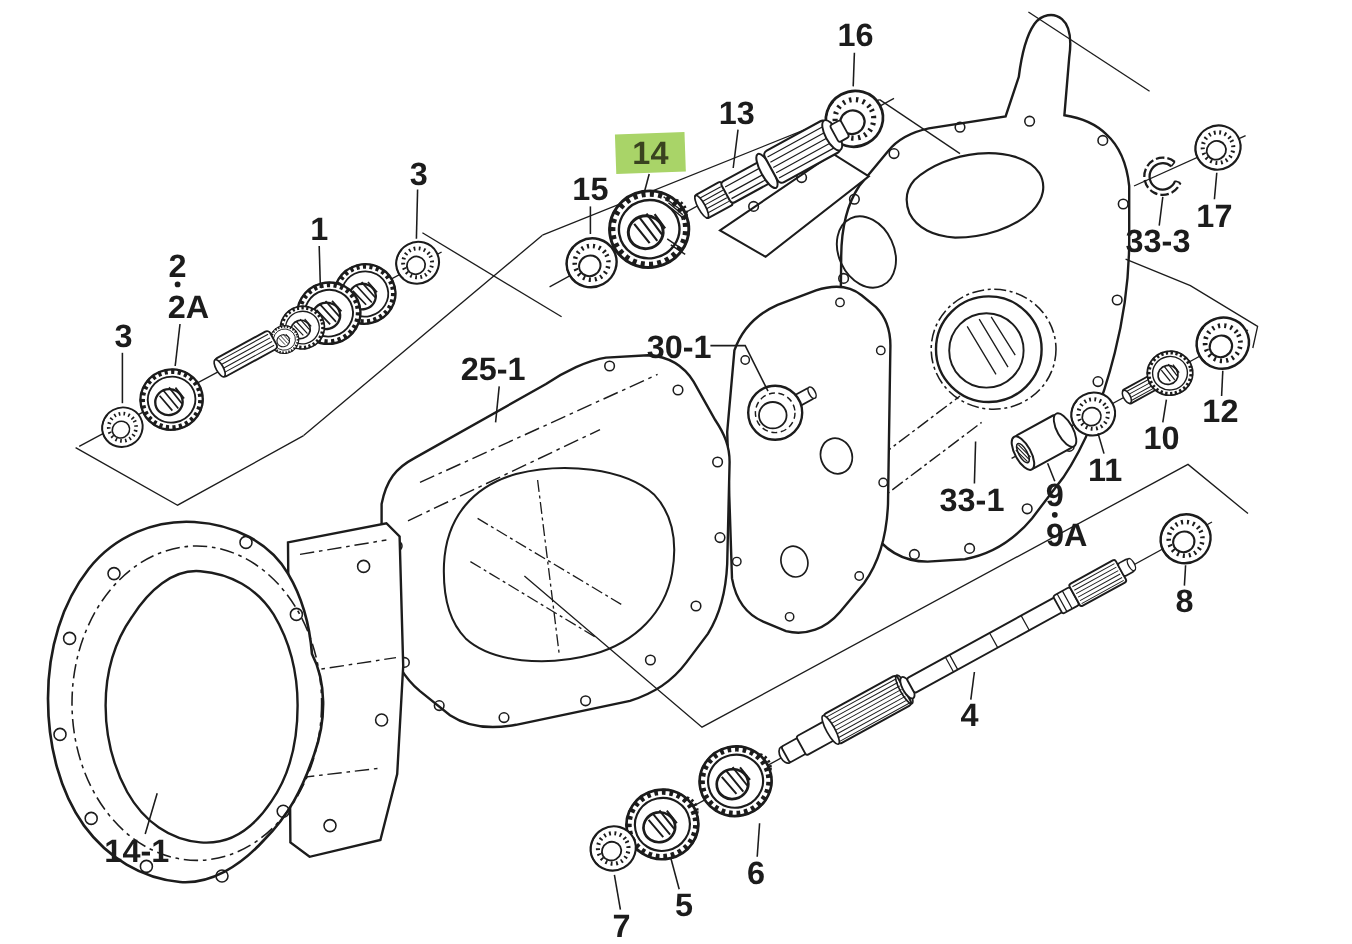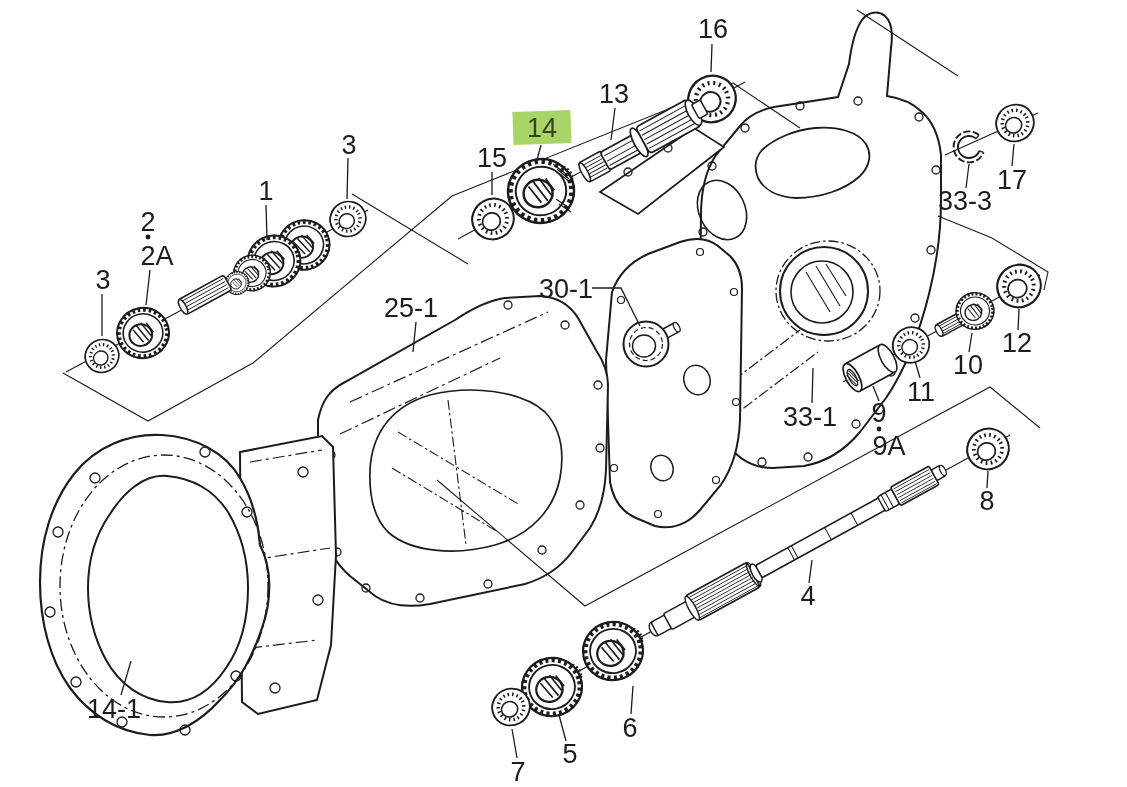--- a/index.html
+++ b/index.html
@@ -1,16 +1,16 @@
 <!DOCTYPE html>
 <html><head>
 <meta charset="utf-8">
 <style>
   html,body{margin:0;padding:0;background:#ffffff;}
-  .stage{position:relative;width:1127px;height:787px;background:#ffffff;overflow:hidden;}
+  .stage{position:relative;width:1127px;height:787px;background:#ffffff;overflow:hidden;font-weight:bold;}
   svg{display:block;}
   text.callout{font-family:"Liberation Sans","DejaVu Sans",sans-serif;font-size:27px;fill:#1c1c1c;text-anchor:middle;}
   text.hl{fill:#39421f;}
   .ln{stroke:#1c1c1c;fill:none;}
   .part{stroke:#1c1c1c;fill:#ffffff;}
 </style>
 </head>
 <body>
 
 <div class="stage">

